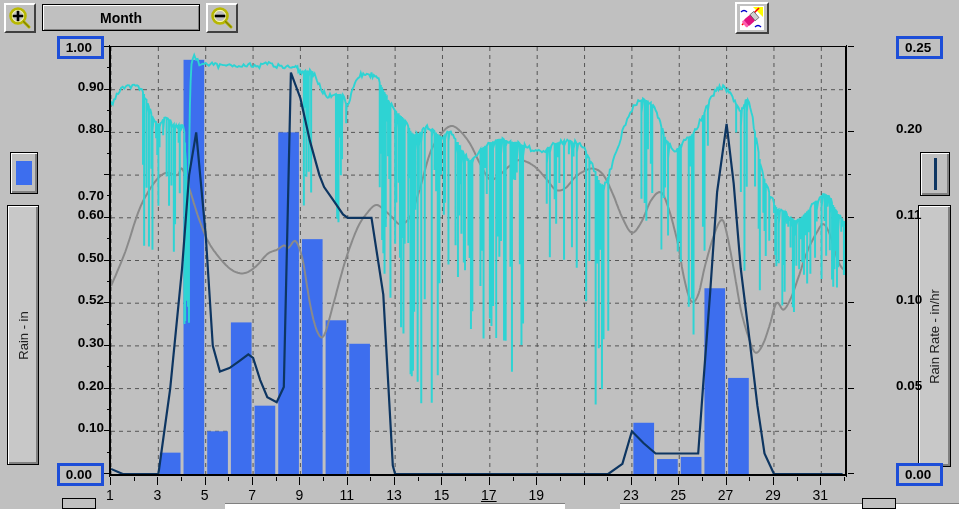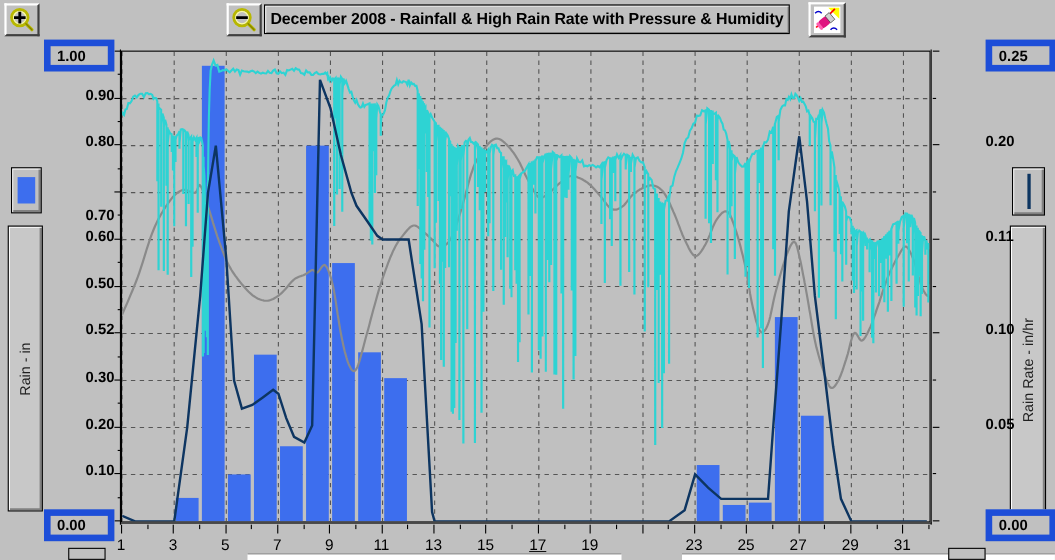--- a/index.html
+++ b/index.html
@@ -105,23 +105,23 @@
     position: absolute;
     right: 0;
     font-size: 13.5px;
     font-weight: bold;
     color: #000000;
     text-align: right;
     white-space: nowrap;
     font-family: "Liberation Sans", sans-serif;
   }
   .ytick-boxed {
-    border: 6px solid #1d4ed8;
-    background: #c0c0c0;
-    padding: 1px 20px 1px 6px;
+    border: 3px solid #1d4ed8;
+    background: #c0c0c0;
+    padding: 1px 9px 1px 6px;
   }
   #y-left-axis  { position: absolute; left: 52px; top: 46px; width: 52px; height: 429px; }
   #y-right-axis { position: absolute; left: 896px; top: 46px; width: 60px; height: 429px; }
   #y-right-axis .ytick { left: 0; right: auto; text-align: left; }
 
   .xtick {
     position: absolute;
     font-size: 14px;
     color: #000000;
     transform: translateX(-50%);
@@ -169,34 +169,34 @@
   <button class="tb-btn" id="zoom-in-btn">
     <svg width="24" height="24" viewBox="0 0 24 24">
       <circle cx="10" cy="10" r="7.5" fill="#c0c0c0" stroke="#b8b800" stroke-width="2.6"></circle>
       <circle cx="10" cy="10" r="5.6" fill="none" stroke="#ffffa0" stroke-width="1"></circle>
       <path d="M15.5 15.5 L21 21" stroke="#b8b800" stroke-width="3" stroke-linecap="round"></path>
       <path d="M15.5 15.5 L21 21" stroke="#808000" stroke-width="1.2" stroke-linecap="round"></path>
       <path d="M6 10 H14 M10 6 V14" stroke="#000000" stroke-width="2.6" stroke-linecap="square"></path>
     </svg>
   </button>
 
+  <div class="fieldbox" id="period-box">
+    <span>Month</span>
+  </div>
 
   <button class="tb-btn" id="zoom-out-btn">
     <svg width="24" height="24" viewBox="0 0 24 24">
       <circle cx="10" cy="10" r="7.5" fill="#c0c0c0" stroke="#b8b800" stroke-width="2.6"></circle>
       <circle cx="10" cy="10" r="5.6" fill="none" stroke="#ffffa0" stroke-width="1"></circle>
       <path d="M15.5 15.5 L21 21" stroke="#b8b800" stroke-width="3" stroke-linecap="round"></path>
       <path d="M15.5 15.5 L21 21" stroke="#808000" stroke-width="1.2" stroke-linecap="round"></path>
       <path d="M6 10 H14" stroke="#000000" stroke-width="2.6" stroke-linecap="square"></path>
     </svg>
   </button>
 
-  <div class="fieldbox" id="title-box">
-    <span>December 2008 - Rainfall &amp; High Rain Rate with Pressure &amp; Humidity</span>
-  </div>
 
   <button class="tb-btn" id="chart-type-btn">
     <svg width="26" height="26" viewBox="0 0 26 26">
       <rect x="1" y="1" width="24" height="24" fill="#ffffff"></rect>
       <path d="M14 2 L24 2 L24 12 Z" fill="#ffff00"></path>
       <path d="M3 20 L20 3" stroke="#ff0000" stroke-width="1.6" fill="none"></path>
       <path d="M2 7 q3 -3 6 0" stroke="#0000cc" stroke-width="1.4" fill="none"></path>
       <path d="M16 22 q3 -3 6 0" stroke="#0000cc" stroke-width="1.4" fill="none"></path>
       <g transform="rotate(-40 12 14)">
         <rect x="4" y="10" width="12" height="8" rx="4" fill="#e0127f"></rect>

